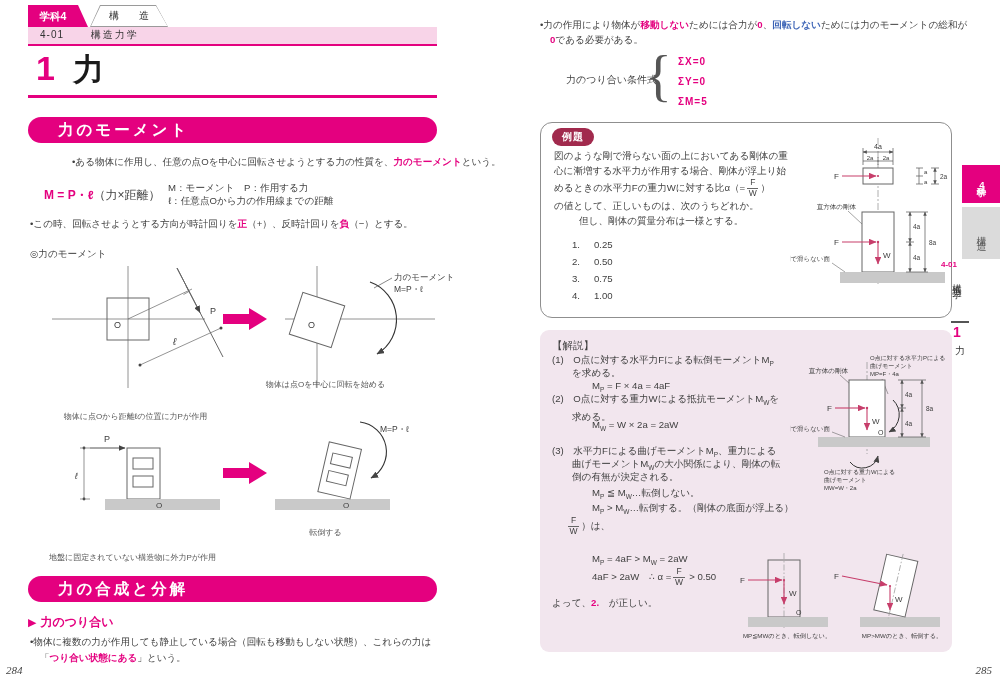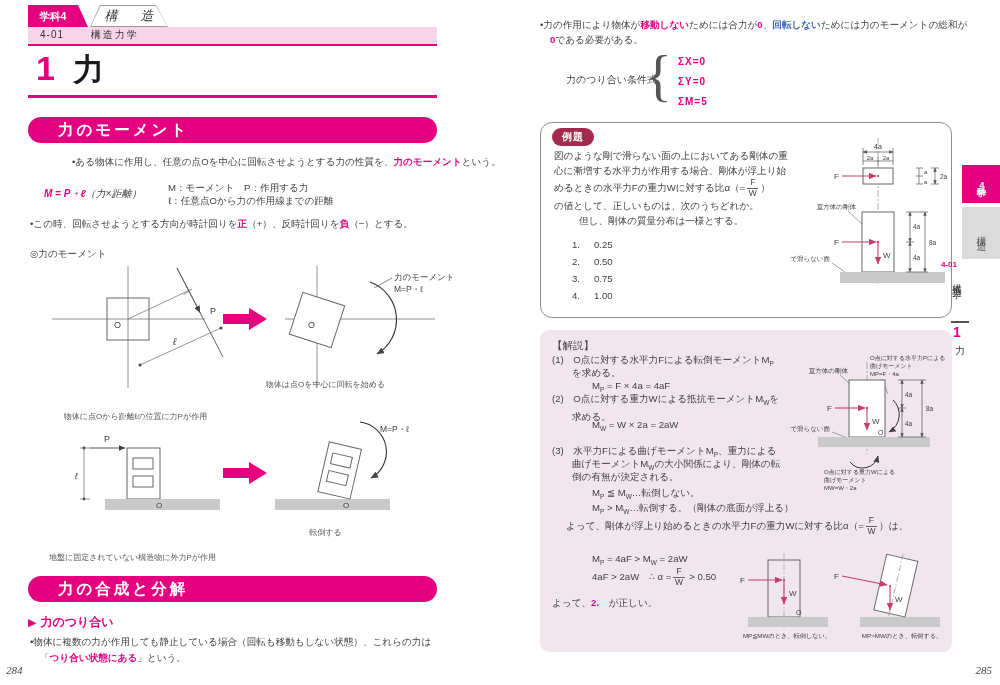--- a/index.html
+++ b/index.html
@@ -28,21 +28,21 @@
   .frac{display:inline-block;vertical-align:middle;text-align:center;font-size:8.5px;line-height:1.15;margin:0 2px;}
   .frac .fn{display:block;border-bottom:1px solid #666;padding:0 3px;}
   .frac .fd{display:block;}
   .cap{font-size:8px;color:#555;text-align:center;white-space:nowrap;}
   .tab1{left:28px;top:5px;width:60px;height:22px;background:var(--accent);
         clip-path:polygon(0 0,50px 0,60px 100%,0 100%);color:#fff;font-weight:bold;font-size:10.5px;
         text-align:center;line-height:22px;padding-right:10px;}
   .tab2o{left:90px;top:5px;width:78px;height:22px;background:#9a9a9a;
          clip-path:polygon(10px 0,66px 0,78px 100%,0 100%);}
   .tab2i{position:absolute;inset:1px;background:#fff;clip-path:polygon(9.5px 0,65px 0,76.5px 100%,0 100%);
-         text-align:center;line-height:20px;font-size:13px;color:#333;letter-spacing:5px;padding-left:5px;font-style:italic;}
+         text-align:center;line-height:20px;font-size:10px;color:#333;letter-spacing:5px;padding-left:5px;}
   .pinkbar{left:28px;top:27px;width:409px;height:19px;background:var(--pinkbg);
            border-bottom:2.5px solid var(--accent);font-size:10px;color:#333;line-height:16px;}
   .pinkbar .code{margin-left:12px;letter-spacing:1px;}
   .pinkbar .name{margin-left:24px;letter-spacing:2px;}
   .titlerow{left:36px;top:49px;display:flex;align-items:baseline;}
   .titlenum{color:var(--accent);font-size:34px;font-weight:bold;}
   .titletxt{color:#1a1a1a;font-size:31px;font-weight:bold;margin-left:18px;}
   .subhead{color:var(--accent);font-weight:bold;font-size:12px;}
   .subhead .tri{font-size:11px;margin-right:4px;}
   .exbox{left:540px;top:122px;width:412px;height:196px;border:1.4px solid #8f8f8f;border-radius:12px;background:#fff;}
@@ -86,21 +86,21 @@
   <span class="name">構造力学</span>
 </div>
 <div class="abs titlerow">
   <span class="titlenum">1</span>
   <span class="titletxt">力</span>
 </div>
 <div class="abs rule" style="left:28px;top:95px;"></div>
 
 <div class="abs banner" style="left:28px;top:117px;">力のモーメント</div>
 <div class="abs txt hang" style="left:30px;top:155px;margin-left:42px;"><span>•ある物体に作用し、任意の点Oを中心に回転させようとする力の性質を、</span><span class="em">力のモーメント</span><span>という。</span></div>
-<div class="abs txt" style="left:44px;top:187px;font-size:10px;font-style:italic;"><span class="em">M = P・ℓ</span><span>（力×距離）</span></div>
+<div class="abs txt" style="left:44px;top:187px;font-size:12px;"><span class="em">M = P・ℓ</span><span>（力×距離）</span></div>
 <div class="abs txt" style="left:168px;top:181px;">M：モーメント　P：作用する力</div>
 <div class="abs txt" style="left:168px;top:194px;">ℓ：任意点Oから力の作用線までの距離</div>
 <div class="abs txt hang" style="left:30px;top:217px;"><span>•この時、回転させようとする方向が時計回りを</span><span class="em">正</span><span>（+）、反時計回りを</span><span class="em">負</span><span>（−）とする。</span></div>
 <div class="abs txt" style="left:30px;top:247px;">◎力のモーメント</div>
 
 <svg class="abs" style="left:40px;top:262px;" width="420" height="133" viewBox="0 0 420 133">
   <g stroke="#777" stroke-width="0.8">
     <line x1="12" y1="57" x2="165" y2="57"></line>
       <line x1="88" y1="4" x2="88" y2="126"></line>
   </g>
@@ -256,21 +256,21 @@
 <div class="abs txt" style="left:572px;top:366px;">を求める。</div>
 <div class="abs txt" style="left:592px;top:379px;"><span>M</span><sub>P</sub><span> = F × 4a = 4aF</span></div>
 <div class="abs txt" style="left:552px;top:392px;"><span>(2)　O点に対する重力Wによる抵抗モーメントM</span><sub>W</sub><span>を</span></div>
 <div class="abs txt" style="left:572px;top:410px;">求める。</div>
 <div class="abs txt" style="left:592px;top:418px;"><span>M</span><sub>W</sub><span> = W × 2a = 2aW</span></div>
 <div class="abs txt" style="left:552px;top:444px;"><span>(3)　水平力Fによる曲げモーメントM</span><sub>P</sub><span>、重力による</span></div>
 <div class="abs txt" style="left:572px;top:457px;"><span>曲げモーメントM</span><sub>W</sub><span>の大小関係により、剛体の転</span></div>
 <div class="abs txt" style="left:572px;top:470px;">倒の有無が決定される。</div>
 <div class="abs txt" style="left:592px;top:486px;"><span>M</span><sub>P</sub><span> ≦ M</span><sub>W</sub><span>…転倒しない。</span></div>
 <div class="abs txt" style="left:592px;top:501px;"><span>M</span><sub>P</sub><span> &gt; M</span><sub>W</sub><span>…転倒する。（剛体の底面が浮上る）</span></div>
-<div class="abs txt" style="left:566px;top:516px;"><span>よって、剛体が浮上り始めるときの水平力Fの重力Wに対する比α（=</span><span class="frac"><span class="fn">F</span><span class="fd">W</span></span><span>）は、</span></div>
+<div class="abs txt" style="left:566px;top:516px;"><span class="frac"><span class="fn">F</span><span class="fd">W</span></span><span>）は、</span></div>
 <div class="abs txt" style="left:592px;top:552px;"><span>M</span><sub>P</sub><span> = 4aF &gt; M</span><sub>W</sub><span> = 2aW</span></div>
 <div class="abs txt" style="left:592px;top:567px;"><span>4aF &gt; 2aW　∴ α =</span><span class="frac"><span class="fn">F</span><span class="fd">W</span></span><span> &gt; 0.50</span></div>
 <div class="abs txt" style="left:552px;top:596px;"><span>よって、</span><span class="em">2.</span><span>　が正しい。</span></div>
 
 <svg class="abs" style="left:790px;top:348px;" width="160" height="175" viewBox="0 0 160 175">
   <text x="80" y="12" font-size="6">O点に対する水平力Pによる</text>
   <text x="80" y="20" font-size="6">曲げモーメント</text>
   <text x="80" y="28" font-size="6">MP=F・4a</text>
   <line x1="92" y1="31" x2="98" y2="46" stroke="#666" stroke-width="0.6"></line>
   <text x="58" y="25" font-size="6.5" text-anchor="end">直方体の剛体</text>

